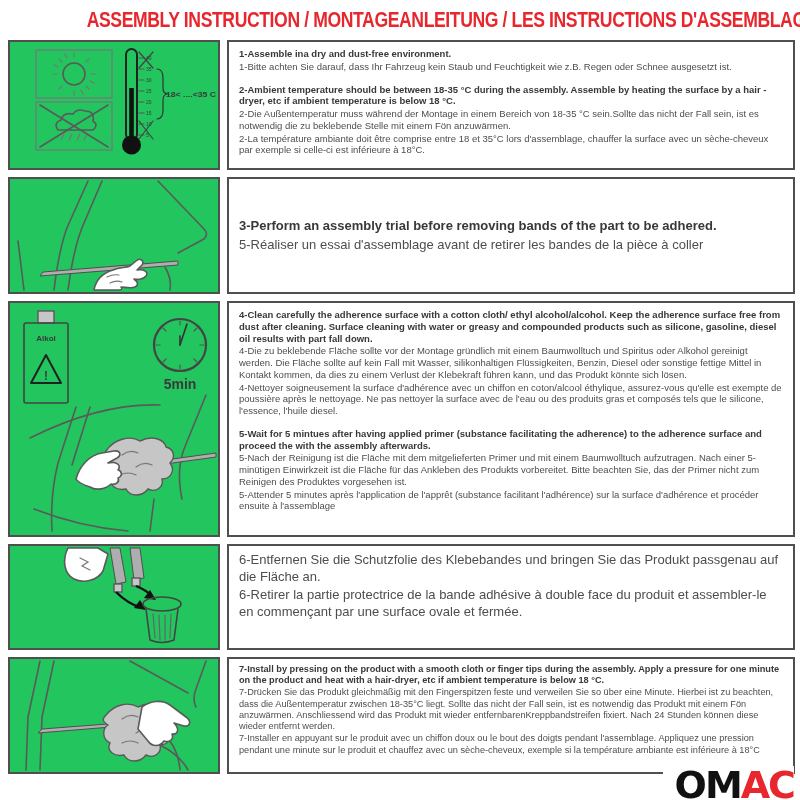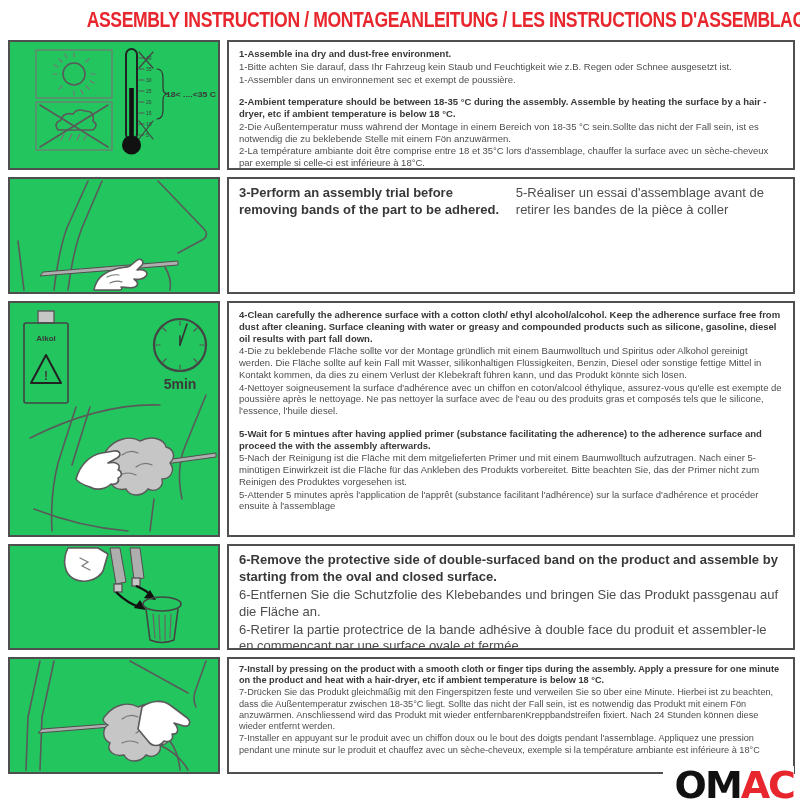--- a/index.html
+++ b/index.html
@@ -23,21 +23,21 @@
     flex:1; border:2px solid #4f4f4f; padding:5px 9px 4px;
     font-size:9.5px; line-height:1.24; color:#4d4d4d; overflow:hidden;
   }
   .r1 { height:130px; } .r2 { height:117px; } .r3 { height:236px; }
   .r4 { height:106px; } .r5 { height:117px; }
   .r5 .textbox { font-size:9.2px; line-height:1.22; padding-top:4px; }
   p { margin:1px; }
   .bold { font-weight:bold; color:#383838; }
   .gap { margin-top:11px; }
   .large { font-size:13px; line-height:1.3; }
-  .centered { display:flex; justify-content:center; }
+  .centered { display:flex; flex-direction:column; justify-content:center; }
 
   .logo {
     position:absolute; right:6px; bottom:1px; background:#ffffff;
     padding-left:12px; font-size:38px; font-weight:bold; line-height:1.05;
     letter-spacing:-2px; font-family:"DejaVu Sans", sans-serif;
   }
   .logo-black { color:#111111; }
   .logo-red { color:#e8262d; }
 
   
@@ -122,21 +122,20 @@
               <line x1="143" y1="79" x2="129" y2="97"></line>
           </g>
           <path class="la-thin" style="stroke:#333" d="M147 27 Q153 27 153 36 L153 46 Q153 52 158 52 Q153 52 153 58 L153 68 Q153 77 147 77"></path>
           <text class="svgtext" x="156" y="55" font-size="8" font-weight="bold" textLength="50" lengthAdjust="spacingAndGlyphs">18&lt; ....&lt;35 C</text>
         </g>
       </svg>
     </div>
     <div class="textbox">
       <p class="bold">1-Assemble ina dry and dust-free environment.</p>
       <p>1-Bitte achten Sie darauf, dass Ihr Fahrzeug kein Staub und Feuchtigkeit wie z.B. Regen oder Schnee ausgesetzt ist.</p>
-      <p>1-Assembler dans un environnement sec et exempt de poussière.</p>
       <p class="bold gap">2-Ambient temperature should be between 18-35 °C  during the assembly. Assemble by heating the surface by a hair -dryer, etc if ambient temperature is below 18 °C.</p>
       <p>2-Die Außentemperatur muss während der Montage in einem Bereich von 18-35 °C  sein.Sollte das nicht der Fall sein, ist es notwendig die zu beklebende Stelle mit einem Fön anzuwärmen.</p>
       <p>2-La température ambiante doit être comprise entre 18 et 35°C lors d'assemblage, chauffer la surface avec un sèche-cheveux par exemple si celle-ci est inférieure à 18°C.</p>
     </div>
   </div>
 
   <div class="row r2">
     <div class="illus">
       <svg viewBox="0 0 208 113">
         <path class="la" d="M78 2 L60 42 Q50 62 44 111"></path>
@@ -234,21 +233,20 @@
           <g class="la-thin" style="stroke:#666">
             <line x1="143" y1="68" x2="145" y2="92"></line>
               <line x1="149" y1="69" x2="150" y2="94"></line>
             <line x1="155" y1="69" x2="155" y2="94"></line>
               <line x1="161" y1="68" x2="160" y2="92"></line>
           </g>
         </g>
       </svg>
     </div>
     <div class="textbox large">
-      <p class="bold">6-Remove the protective side of double-surfaced band on the product and assemble by starting from the oval and closed surface.</p>
       <p>6-Entfernen Sie die Schutzfolie des Klebebandes und bringen Sie das Produkt passgenau auf die Fläche an.</p>
       <p>6-Retirer la partie protectrice de la bande adhésive à double face du produit et assembler-le en commençant par une surface ovale et fermée.</p>
     </div>
   </div>
 
   <div class="row r5">
     <div class="illus">
       <svg viewBox="0 0 208 113">
         <path class="la" d="M30 2 L18 58 L16 111"></path>
         <path class="la" d="M44 2 L32 58 L30 111"></path>

